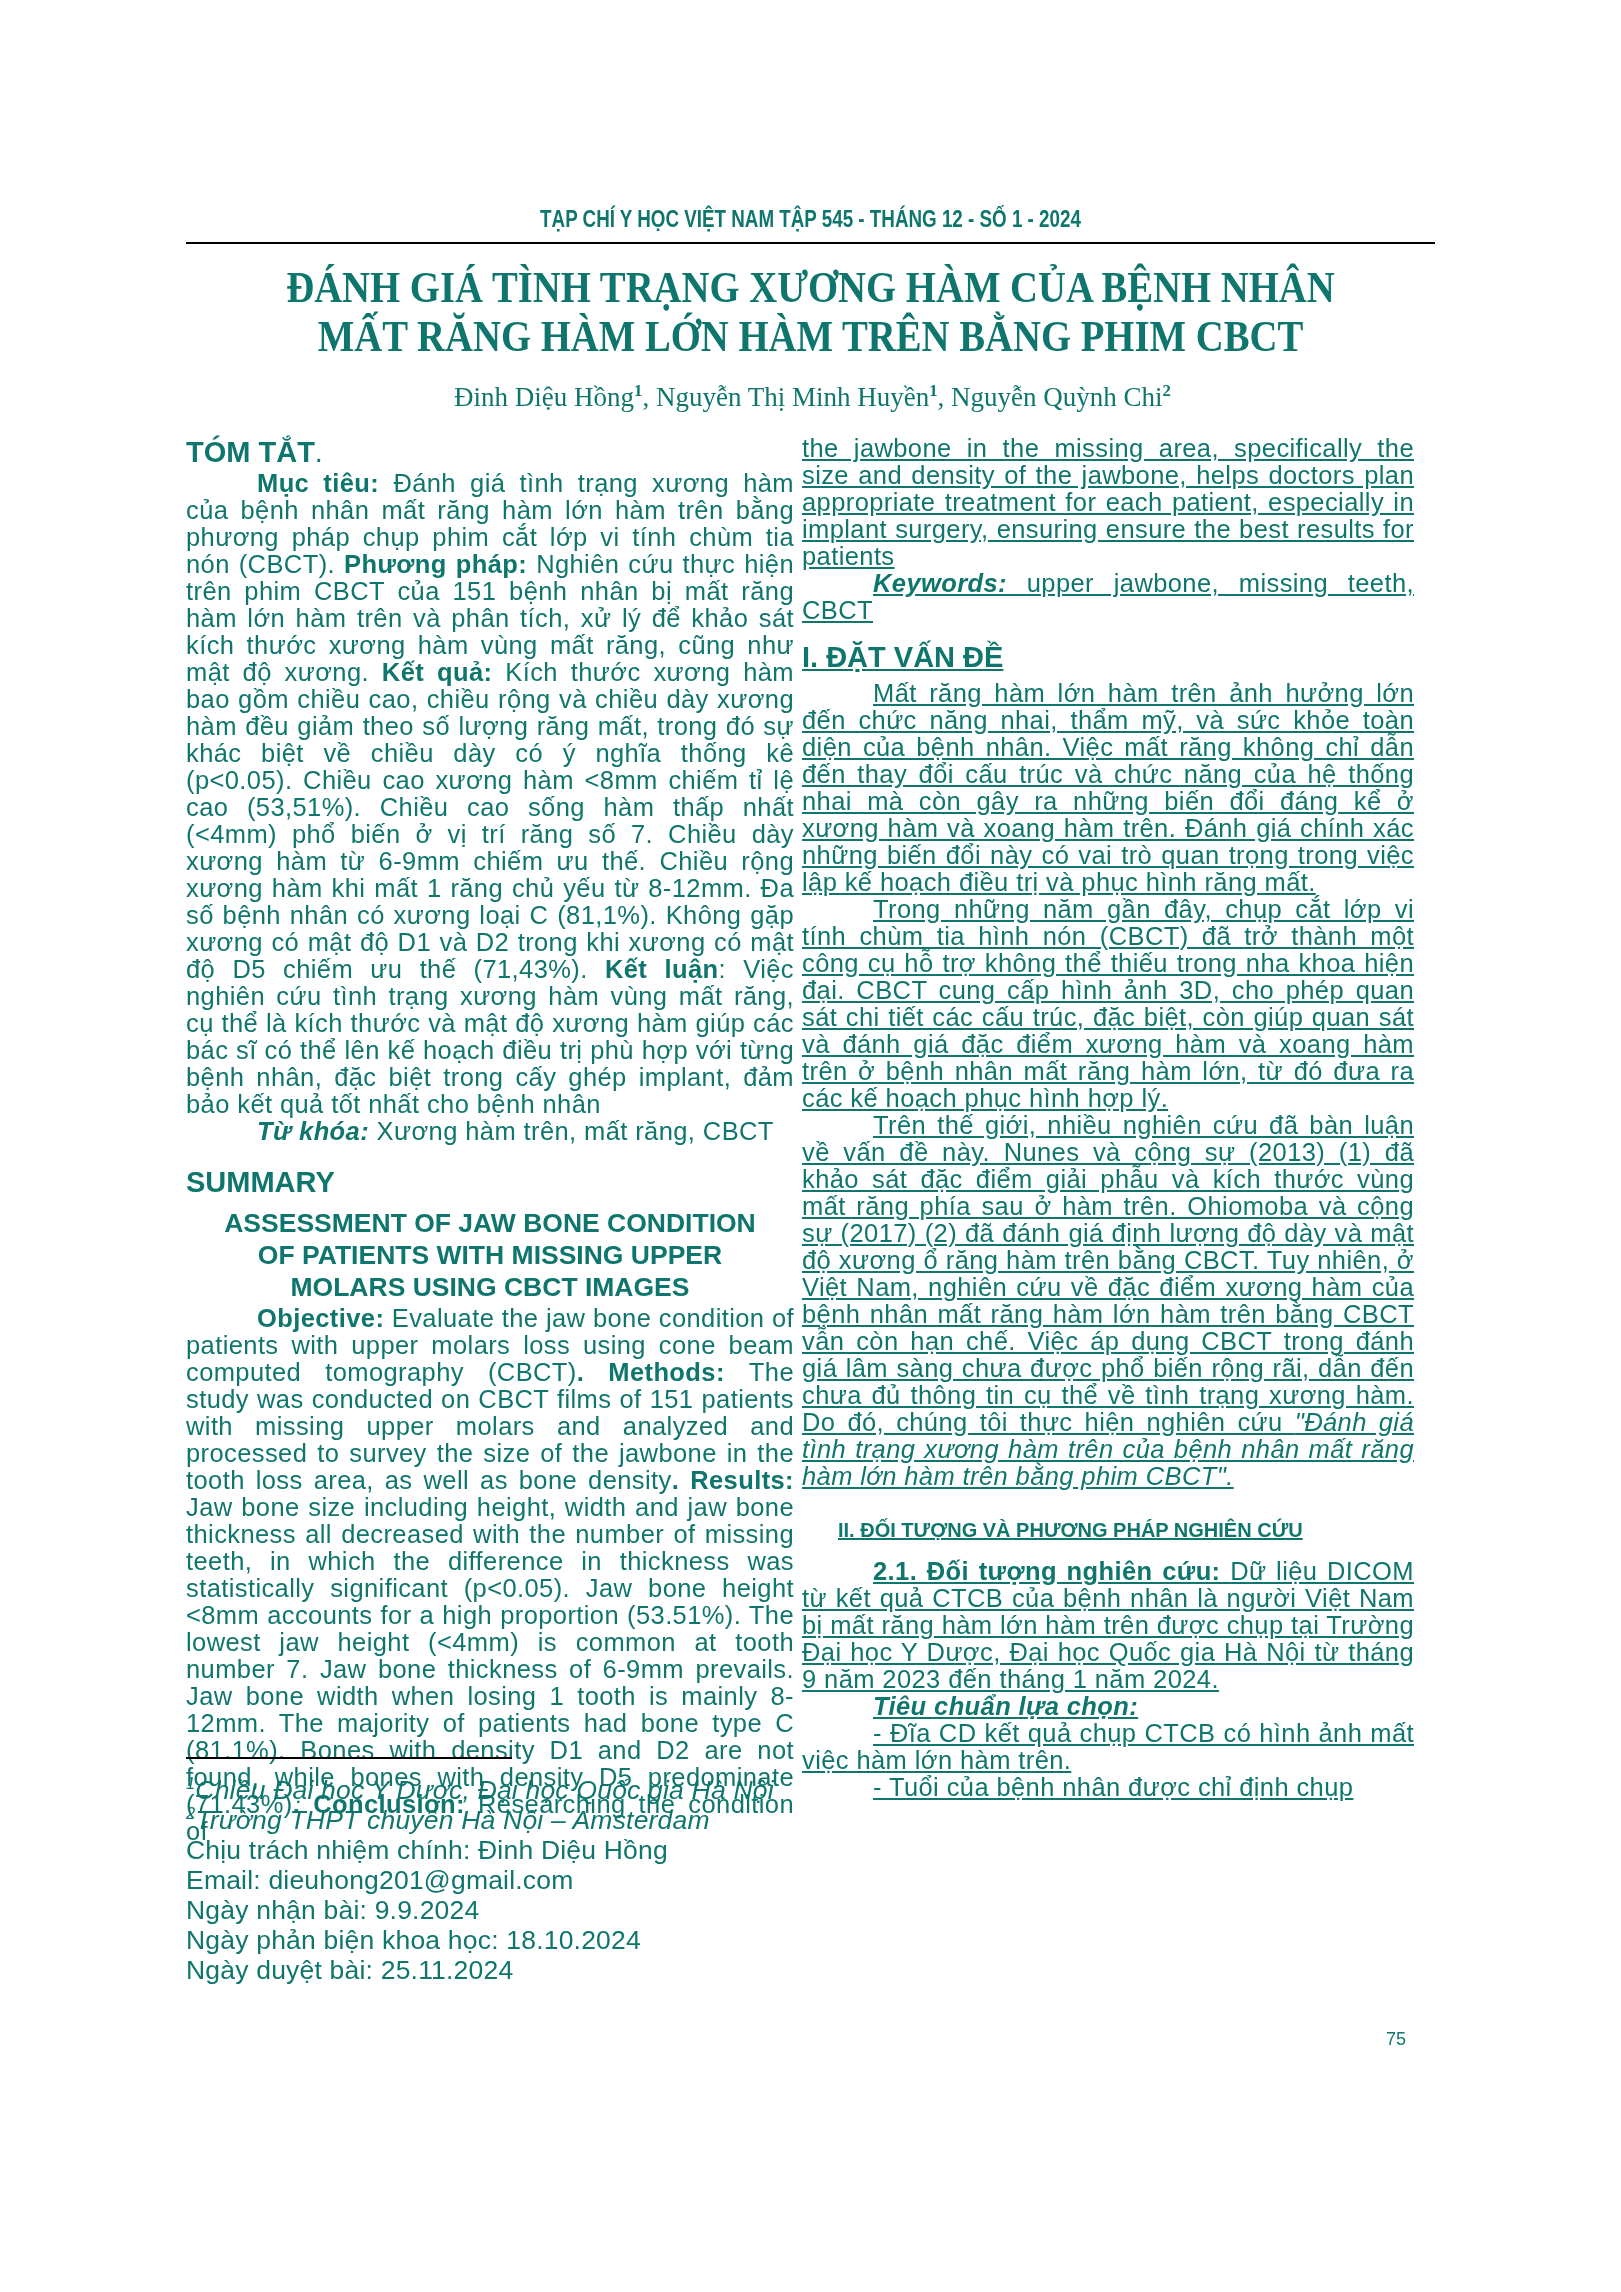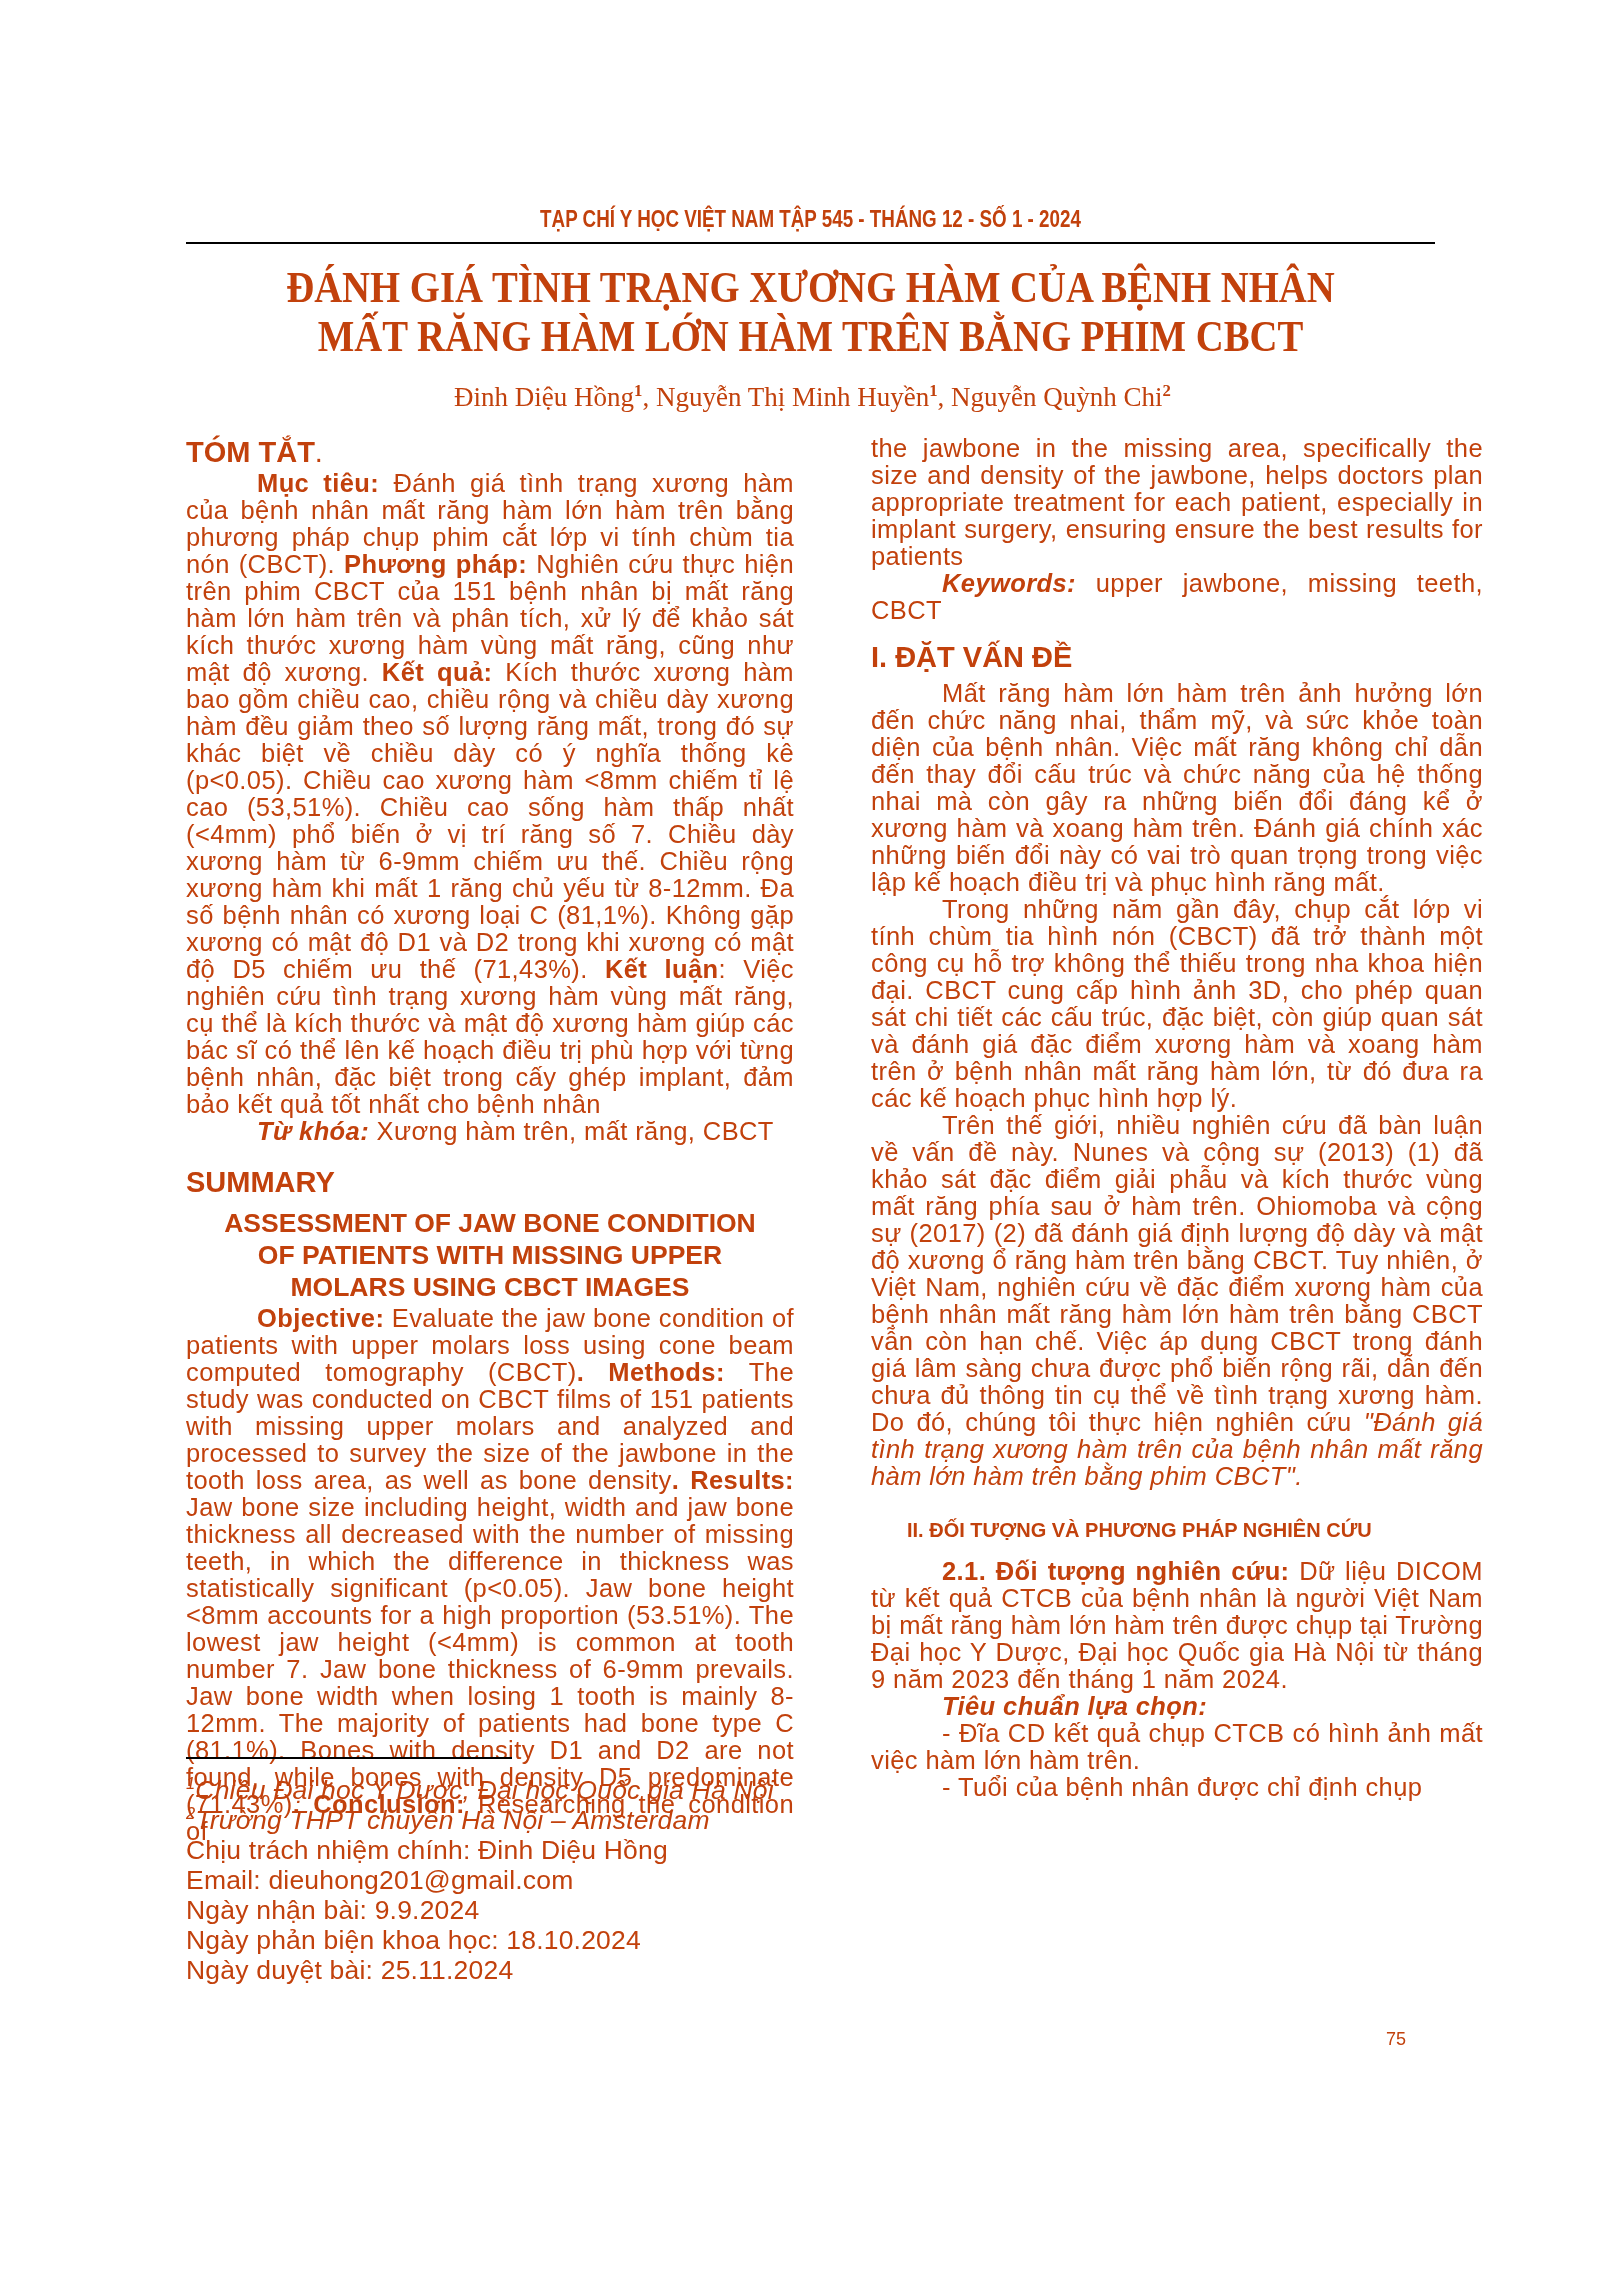--- a/index.html
+++ b/index.html
@@ -1,17 +1,17 @@
 <!DOCTYPE html>
 <html lang="vi"><head>
 <meta charset="utf-8">
 <style>
   html,body{margin:0;padding:0;background:#9a9a9a;}
   .page{
-    position:relative;width:1621px;height:2293px;background:#ffffff;color:#c2410c;
+    position:relative;width:1621px;height:2293px;background:#ffffff;color:#0f766e;
     font-family:"Liberation Sans",sans-serif;overflow:hidden;margin:0 auto;
   }
   
   .runhead{
     position:absolute;left:186px;top:206px;width:1249px;text-align:center;
     font-weight:700;font-size:23.5px;transform:scaleX(.8);transform-origin:50% 50%;
     white-space:nowrap;
   }
   .runrule{position:absolute;left:186px;top:242px;width:1249px;height:0;border-top:2.9px solid #000;}
   
@@ -25,21 +25,21 @@
     position:absolute;left:186px;top:380px;width:1253px;text-align:center;
     font-family:"Liberation Serif",serif;font-weight:700;font-size:27px;line-height:35px;
   }
   .authors sup{font-size:.62em;line-height:0;}
   
   .col{
     position:absolute;top:435px;width:608px;
     font-size:25.5px;line-height:27px;letter-spacing:0.4px;text-align:justify;
   }
   .leftc{left:186px;}
-  .rightc{left:871px;width:612px;}
+  .rightc{left:802px;width:612px;text-decoration:underline;}
   p{margin:0;padding:0;}
   .ind{text-indent:71px;}
   h2{margin:0;padding:0;text-align:left;font-weight:700;letter-spacing:0;}
   .h-sect{font-size:29px;line-height:35px;margin-bottom:0;}
   .h-summary{font-size:29px;line-height:35px;margin-top:19.6px;margin-bottom:7.8px;}
   .h-s1{font-size:29px;line-height:35px;margin-top:15.7px;margin-bottom:5px;}
   .h-s2{font-size:20px;line-height:35px;margin-top:23.5px;margin-bottom:9.8px;white-space:nowrap;margin-left:36px;}
   .sumtitle{font-weight:700;font-size:26.5px;line-height:32px;text-align:center;letter-spacing:0;margin-bottom:2px;}
   
   .footnote{

